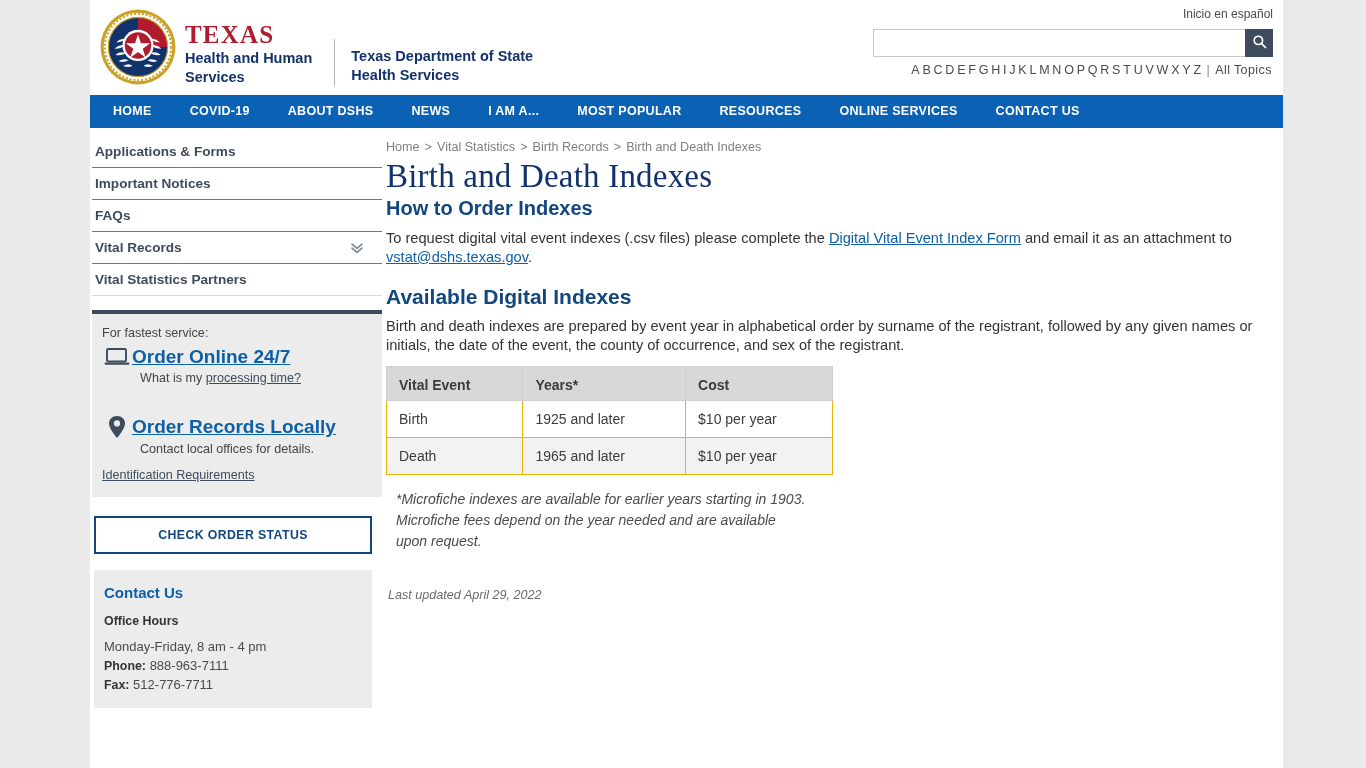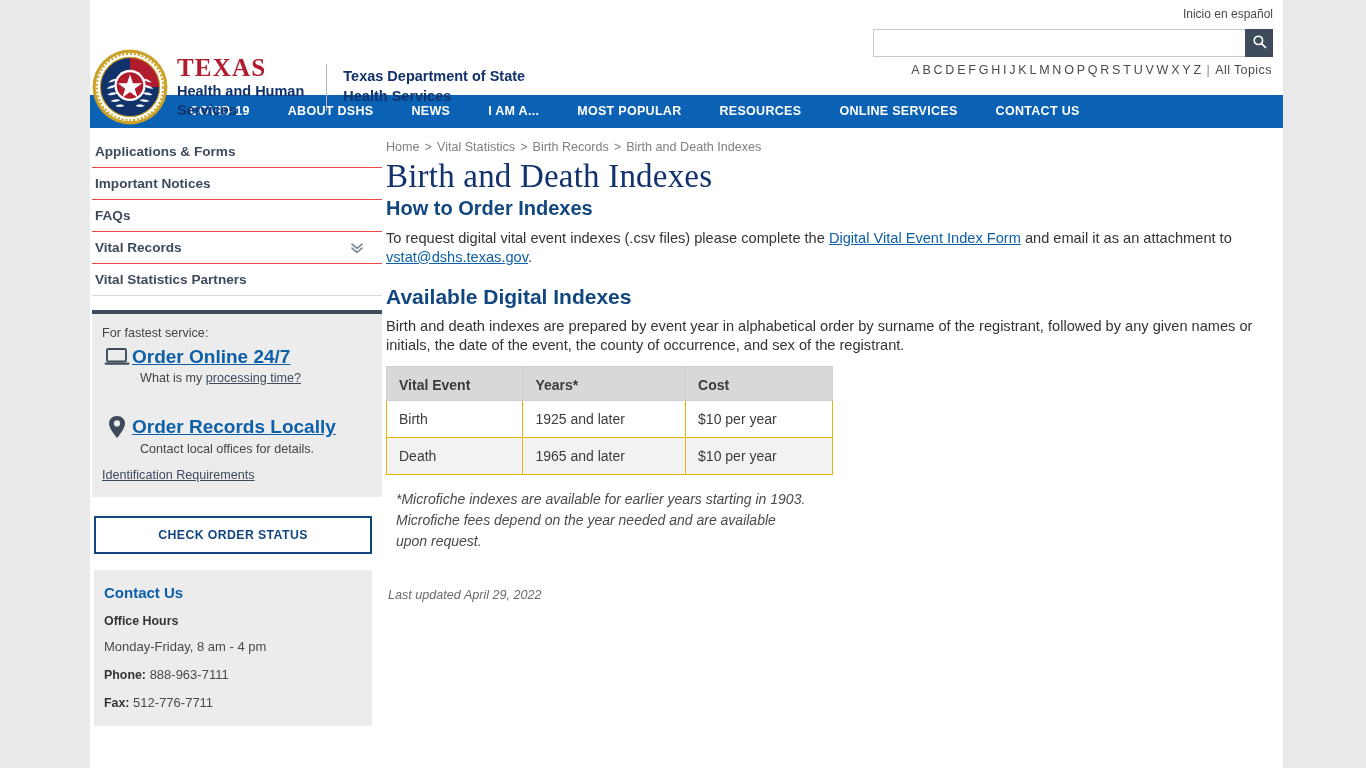--- a/index.html
+++ b/index.html
@@ -18,22 +18,22 @@
   }
 
   
   .header {
     position: relative;
     height: 95px;
     background: #fff;
   }
   .brand {
     position: absolute;
-    left: 1px; top: 8px;
-    display: flex; align-items: center; margin-top: 40px;
+    left: 9px; top: 8px;
+    display: flex; align-items: flex-end;
   }
   .seal { width: 78px; height: 78px; flex: 0 0 78px; }
   .brand-text { margin-left: 8px; line-height: 1.05; }
   .brand-texas {
     color: #b01c2e;
     font-family: "Liberation Serif", serif;
     font-size: 25px;
     font-weight: bold;
     letter-spacing: 1.2px;
   }
@@ -176,21 +176,21 @@
   }
 
   .contactbox {
     margin: 16px 10px 0 2px;
     background: #ececec;
     padding: 14px 12px 16px 10px;
   }
   .cb-title { color: #0d5fa8; font-size: 15px; font-weight: bold; margin: 0 0 13px 0; }
   .cb-sub { font-size: 12.4px; font-weight: bold; color: #333; margin: 0; }
   .cb-text { font-size: 13px; color: #4a4a4a; margin: 11px 0 0 0; }
-  .cb-line { font-size: 13px; color: #4a4a4a; margin: 13px 0 0 0; }
+  .cb-line { font-size: 13px; color: #4a4a4a; margin: 4px 0 0 0; }
   .cb-line b { color: #333; font-size: 12.4px; }
 
   
   .crumbs { font-size: 12.6px; color: #808080; margin: 0 0 4px 0; }
   .crumbs a { color: #808080; text-decoration: none; }
   .crumbs .arrow { padding: 0 5px; }
   h1.title {
     font-family: "Liberation Serif", serif;
     color: #12326b;
     font-size: 33px;

